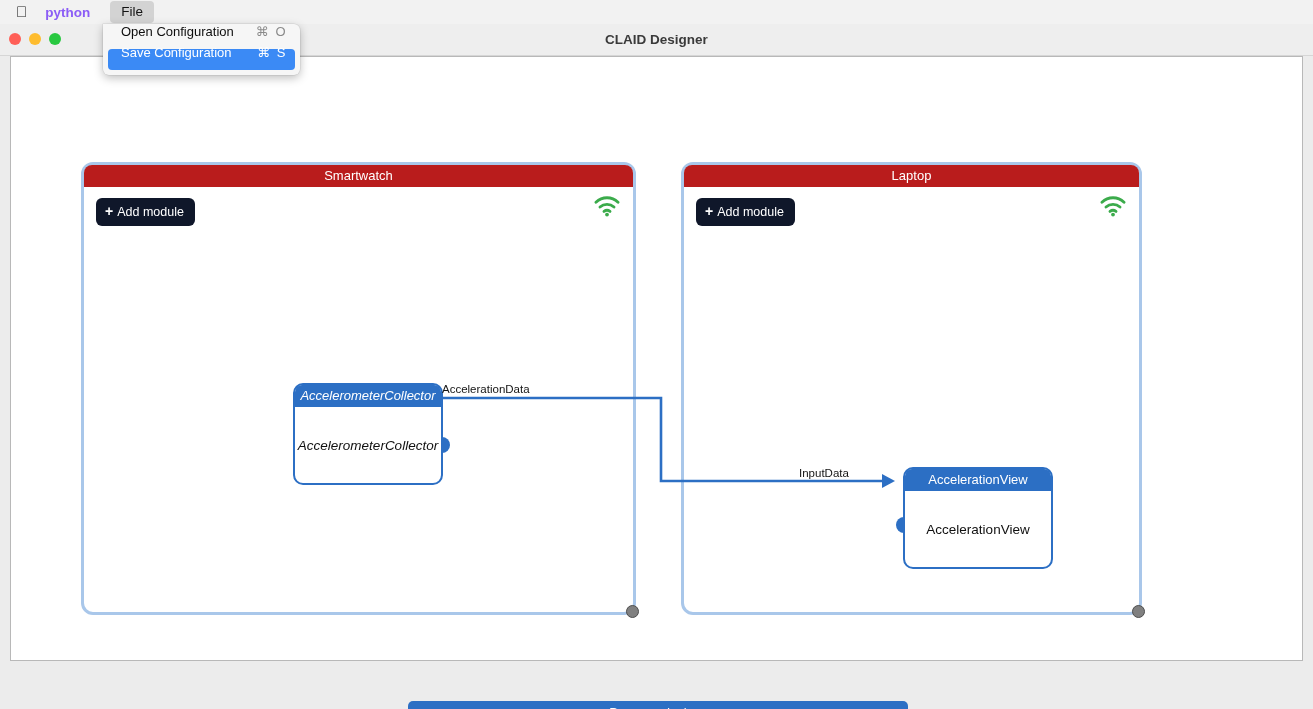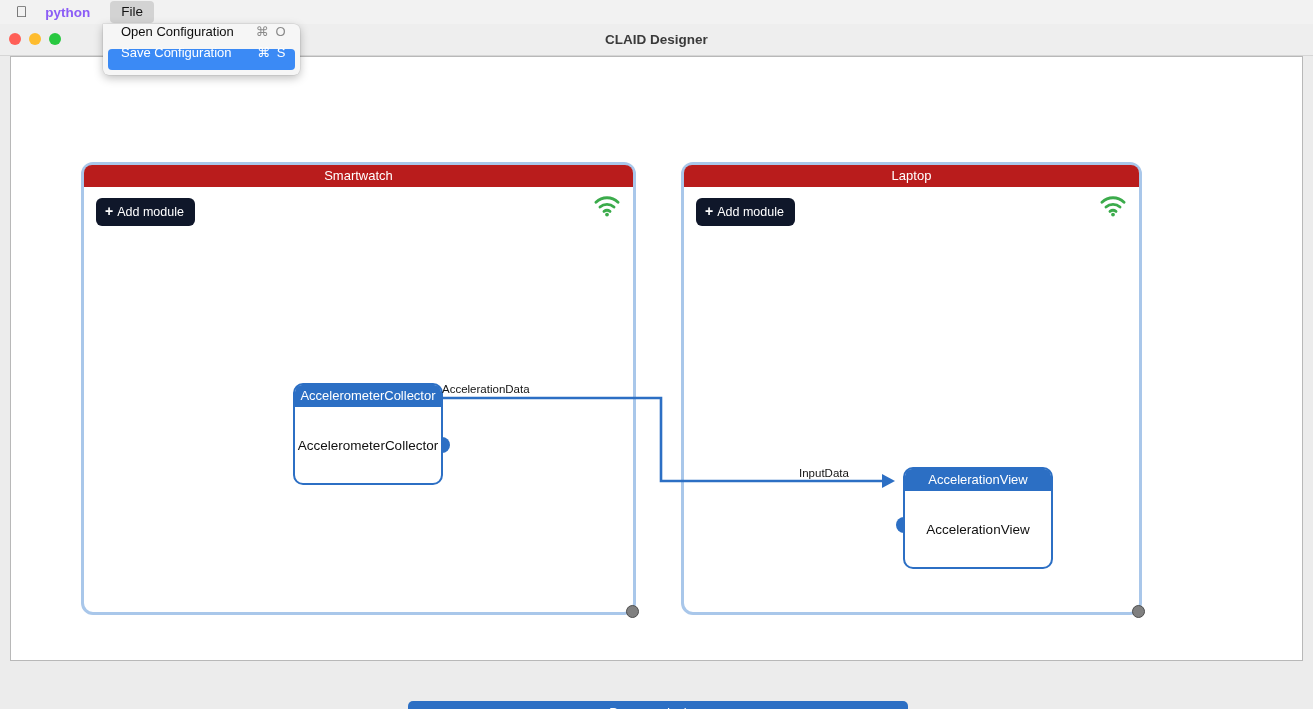--- a/index.html
+++ b/index.html
@@ -247,21 +247,21 @@
         </div>
         <div class="wifi-icon">
           <svg width="26" height="21" viewBox="0 0 26 21">
             <path d="M2 6.2 A 16 16 0 0 1 24 6.2" fill="none" stroke="#3bab4b" stroke-width="2.9" stroke-linecap="round"></path>
             <path d="M6 11 A 10.5 10.5 0 0 1 20 11" fill="none" stroke="#3bab4b" stroke-width="2.9" stroke-linecap="round"></path>
             <path d="M10 15.4 A 5 5 0 0 1 16 15.4" fill="none" stroke="#3bab4b" stroke-width="2.9" stroke-linecap="round"></path>
             <circle cx="13" cy="18.6" r="1.9" fill="#3bab4b"></circle>
           </svg>
         </div>
 
-        <div class="node" style="left:209px; top:196px; width:150px; height:102px;">
+        <div class="node" style="left:209px; top:196px; width:150px; height:102px;font-style:italic;">
           <div class="node-header">AccelerometerCollector</div>
           <div class="node-body">AccelerometerCollector</div>
           <div class="port out"></div>
         </div>
       </div>
       <div class="resize-handle"></div>
     </div>
 
     <div class="device-panel" style="left:670px; top:105px; width:461px; height:453px;">
       <div class="panel-header">Laptop</div>

